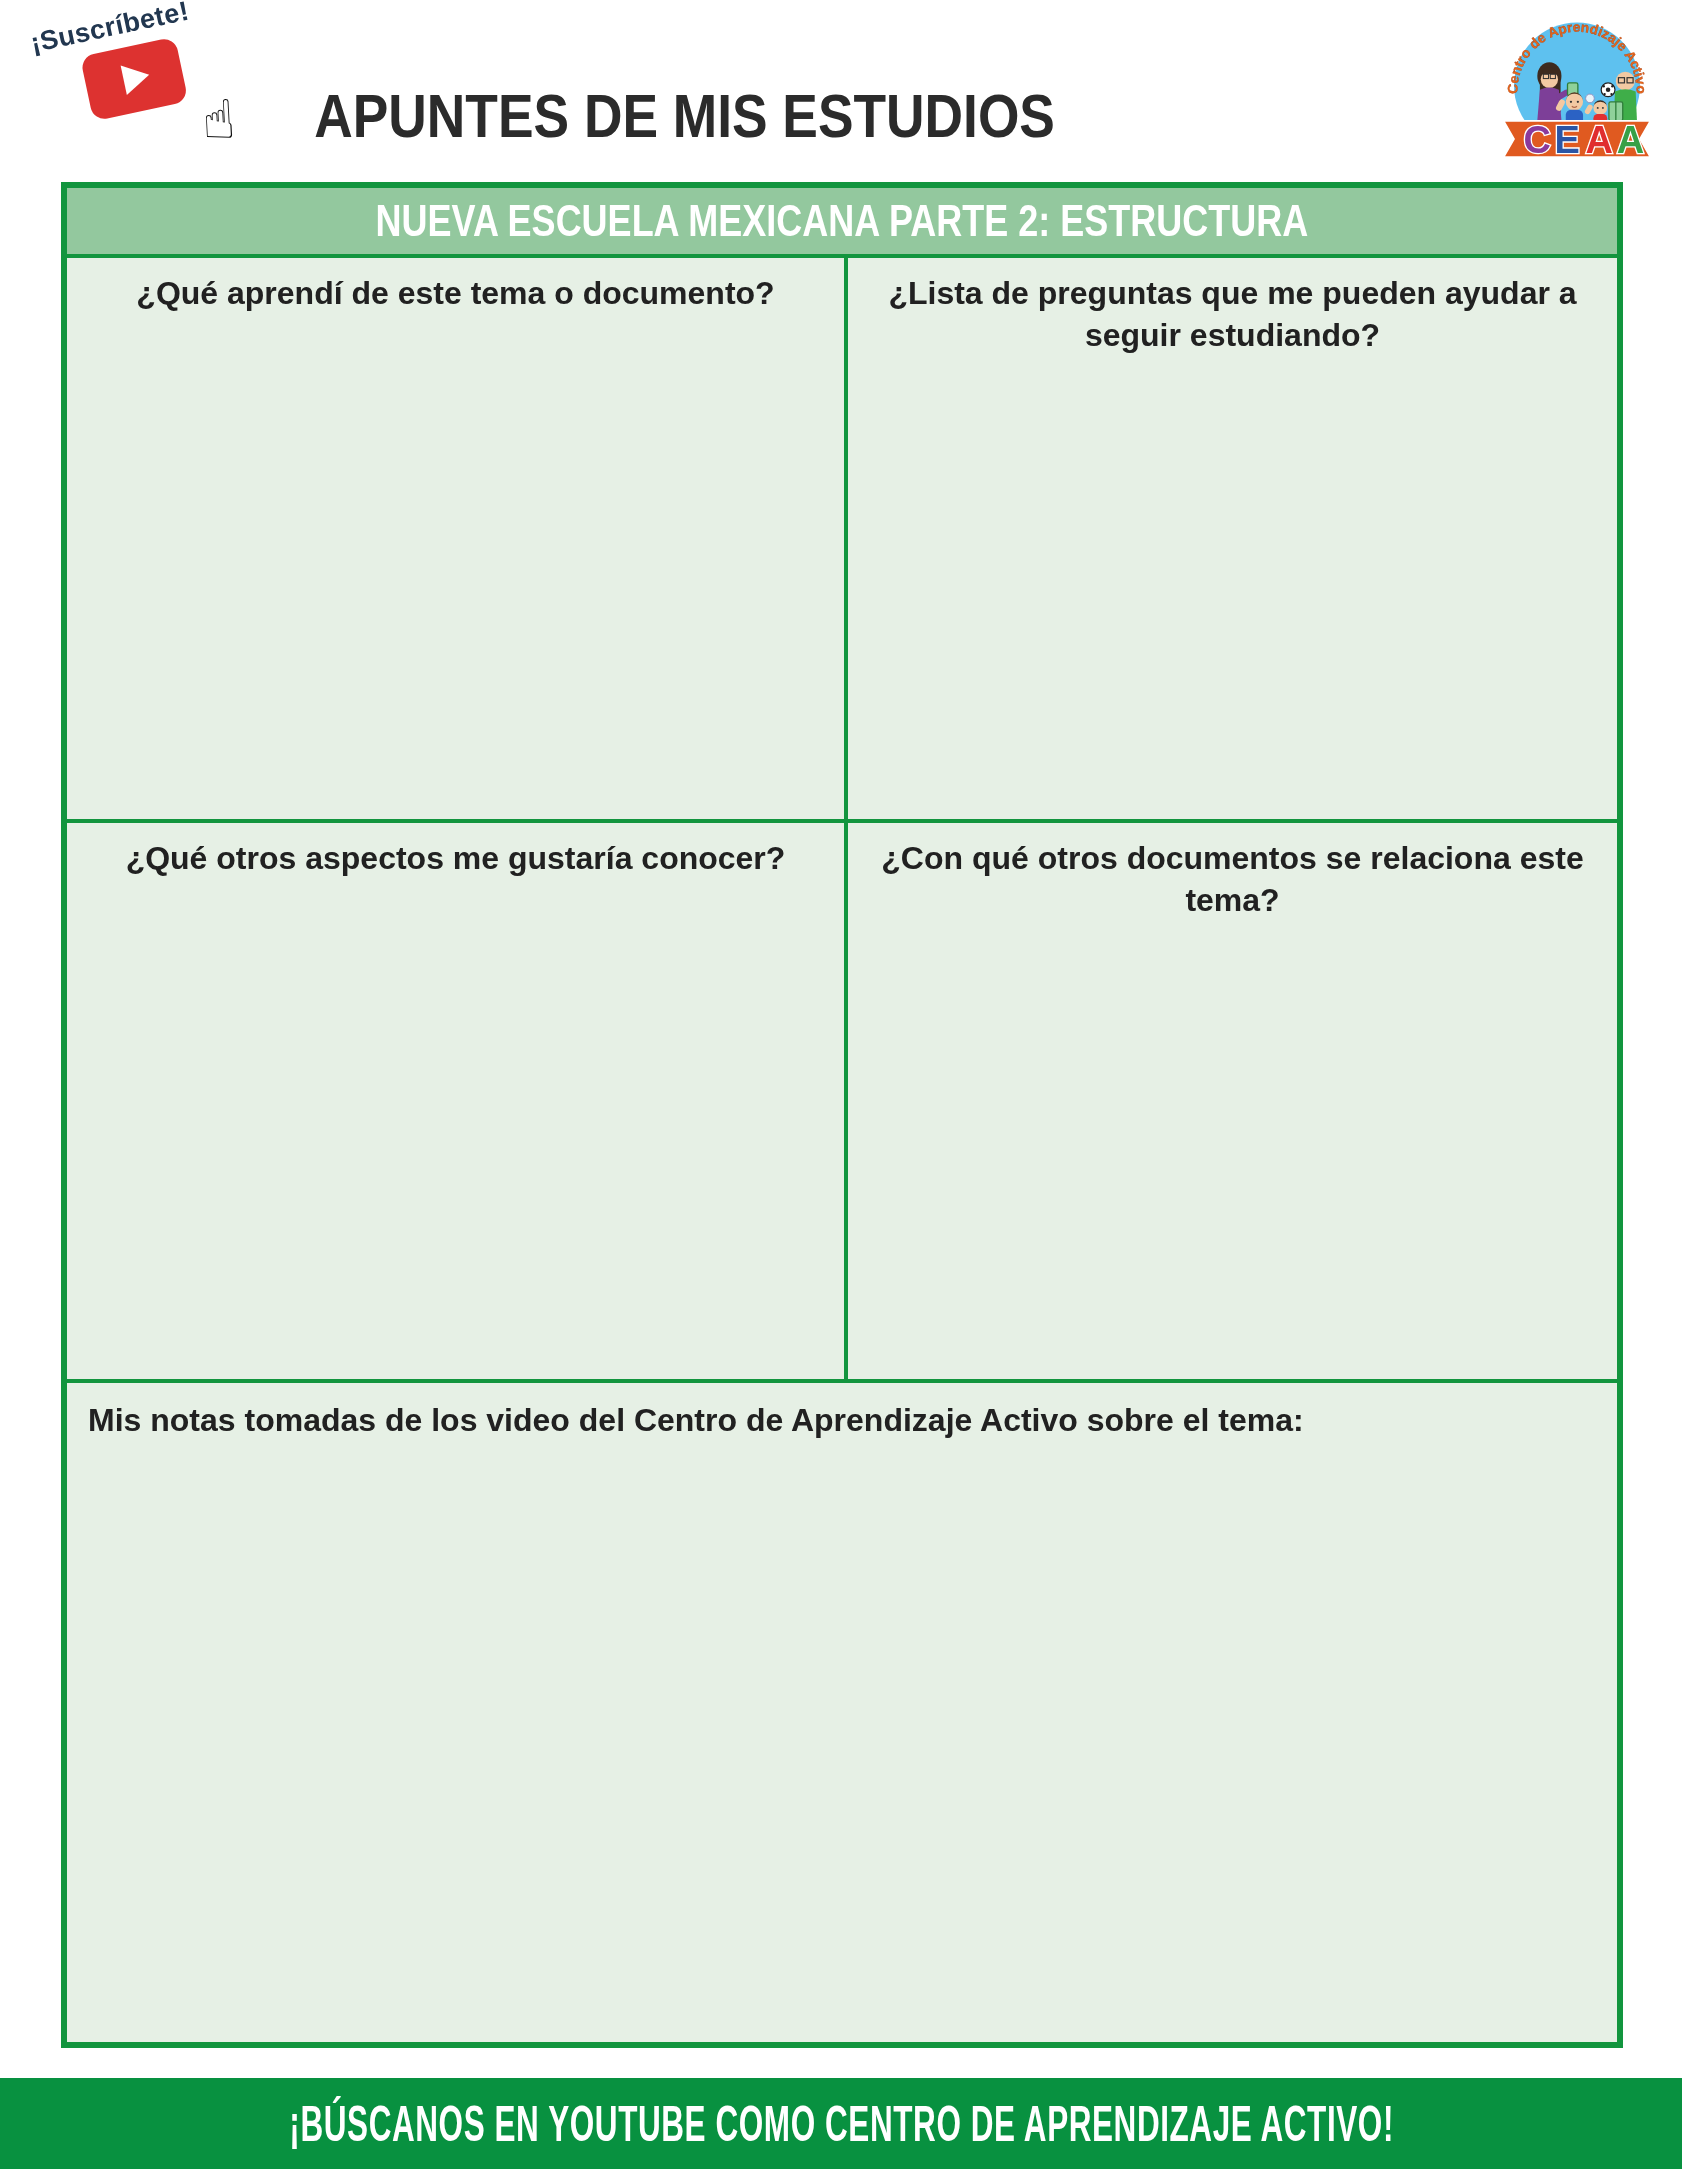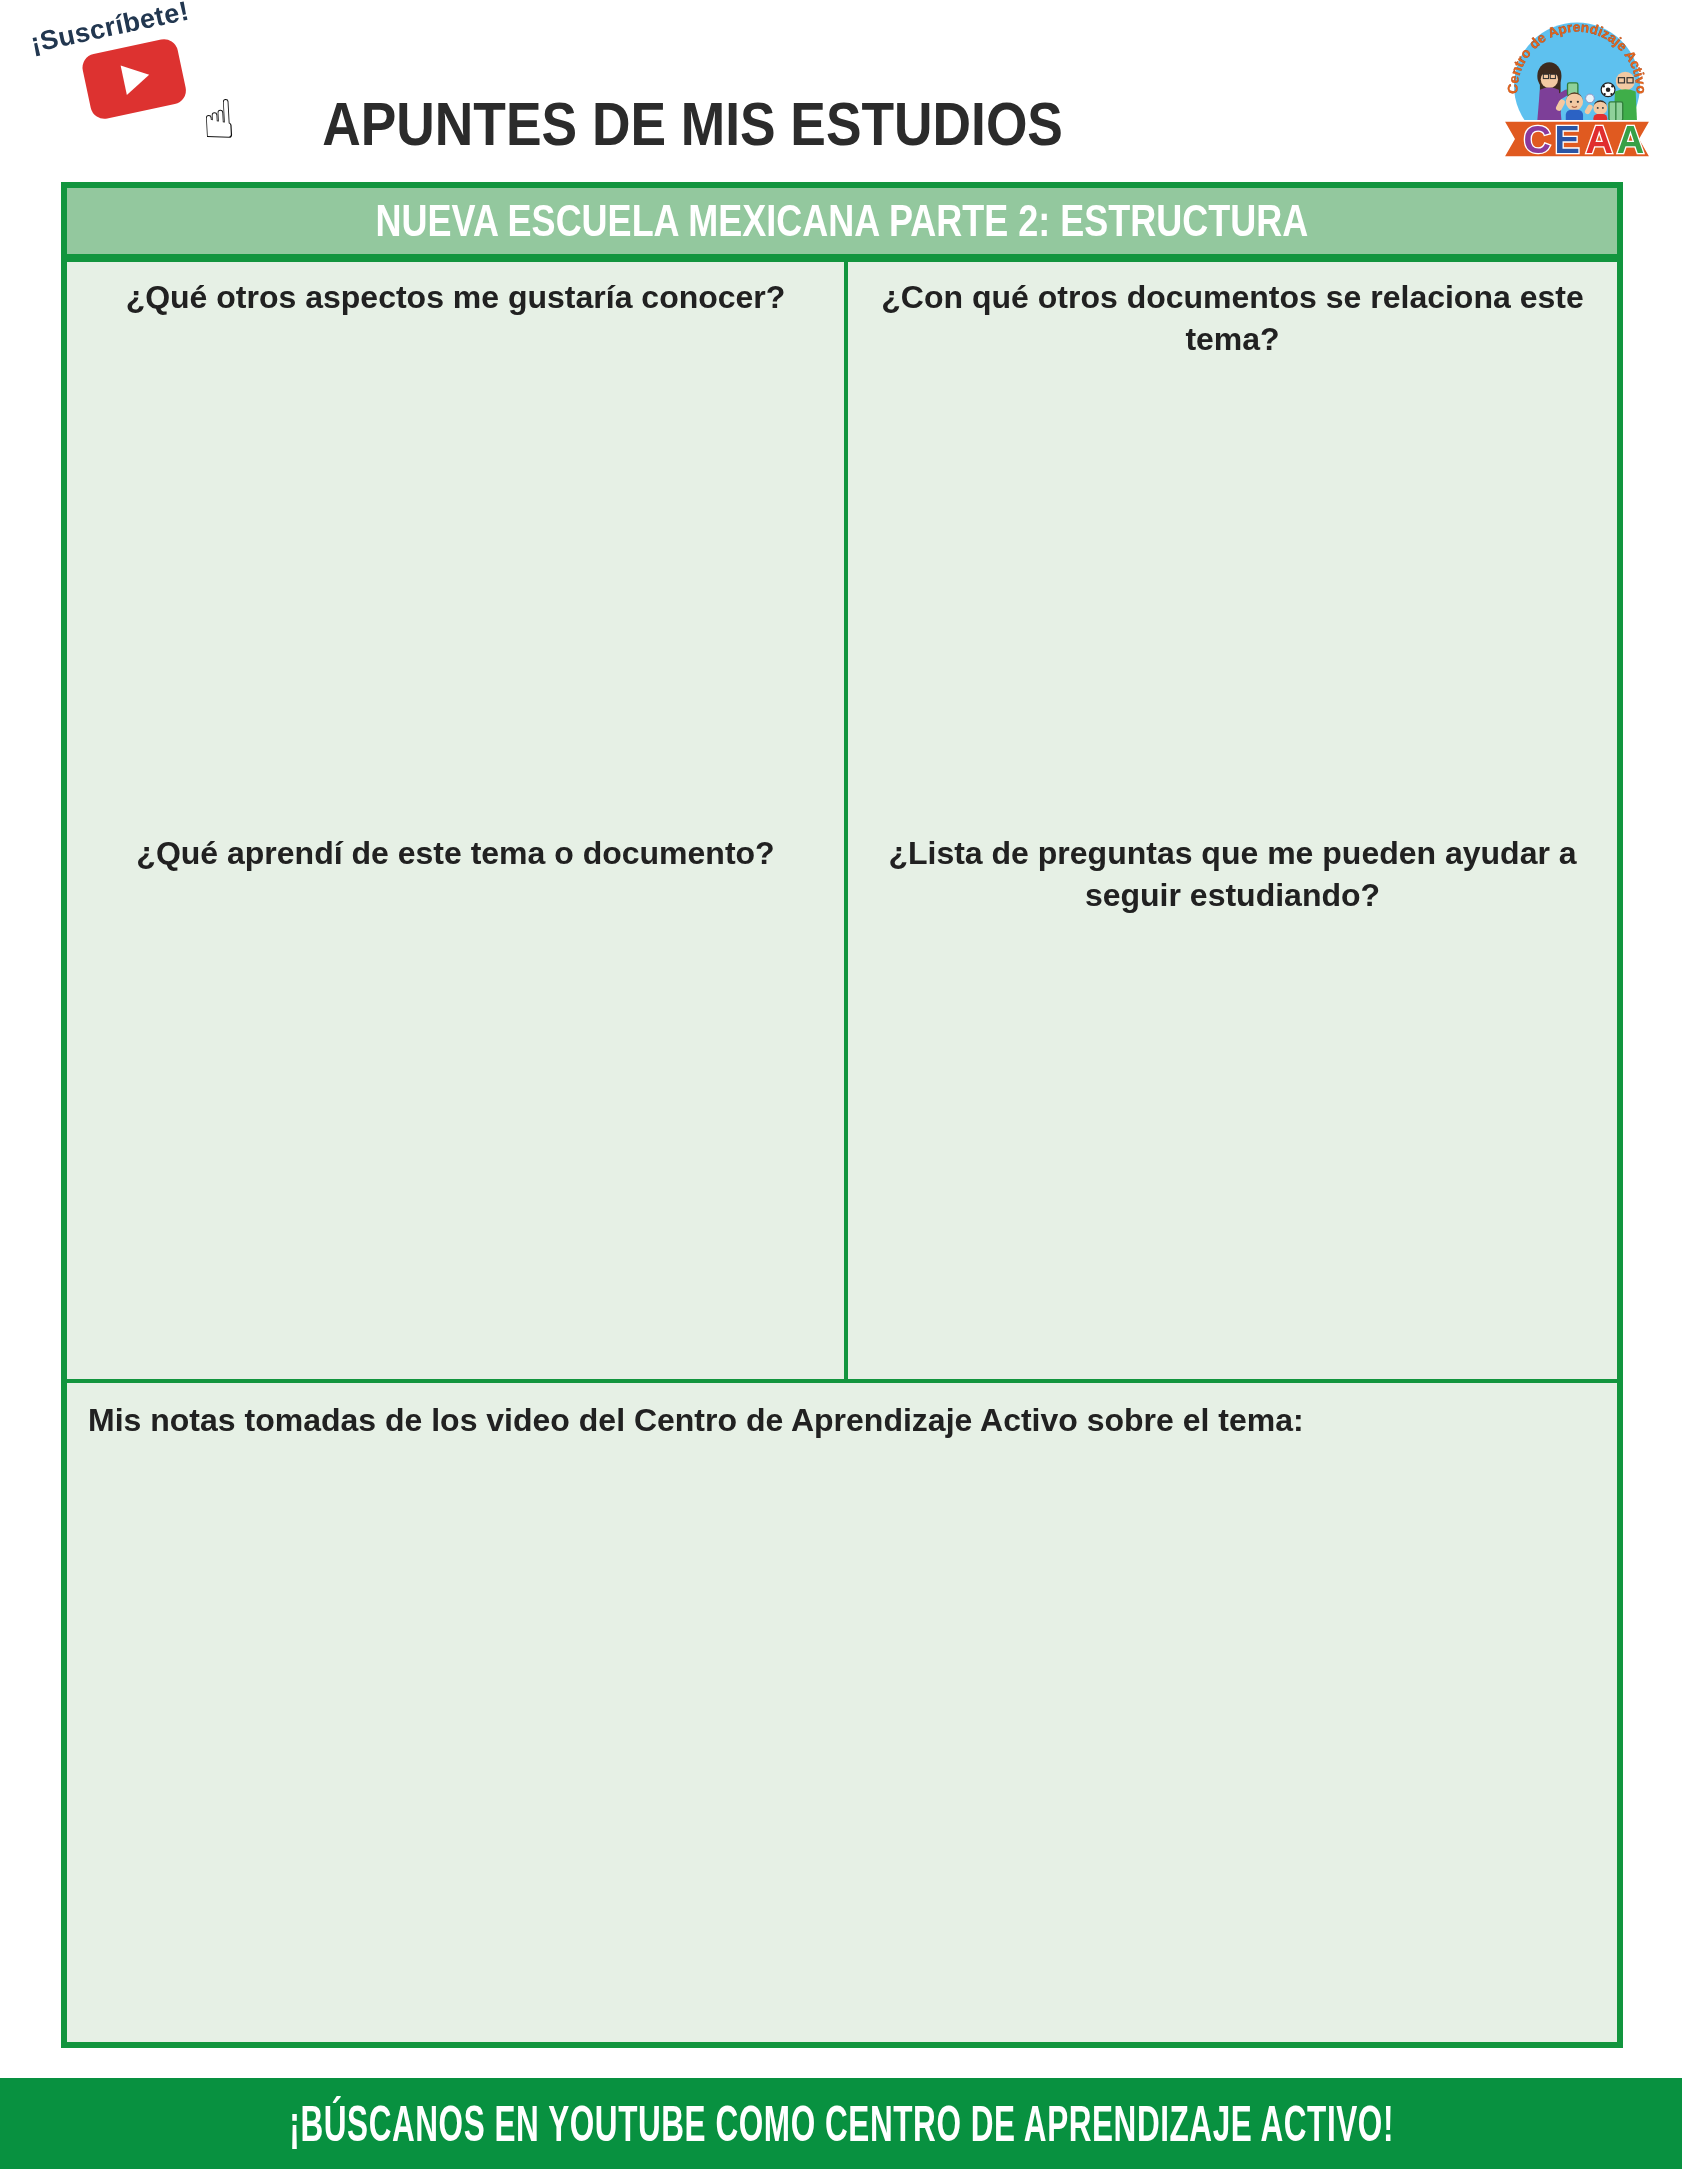--- a/index.html
+++ b/index.html
@@ -39,21 +39,21 @@
   .hand-cursor {
     position: absolute; right: -10.4px; bottom: -26px;
     font-size: 54px; color: #111111; line-height: 1;
     font-family: "DejaVu Sans", sans-serif;
     transform: rotate(9deg);
   }
 
   
   .page-title {
     position: absolute; left: 0; top: 80px; width: 1369px;
-    margin: 8px; text-align: center;
+    margin: 0; text-align: center;
   }
   .page-title > span {
     display: inline-block;
     font-size: 62px; font-weight: bold; color: #2b2b2b;
     letter-spacing: 0px;
     transform: scaleX(0.86);
     white-space: nowrap;
   }
 
   
@@ -207,42 +207,42 @@
       </g>
     </svg>
   </div>
 
   <div class="sheet">
 
     <div class="sheet-header">
       <span>NUEVA ESCUELA MEXICANA PARTE 2: ESTRUCTURA</span>
     </div>
 
+    <div class="sheet-row row-1">
+      <div class="cell left">
+        <div class="cell-question">¿Qué aprendí de este tema o documento?</div>
+        <div class="cell-answer"></div>
+      </div>
+      <div class="cell right">
+        <div class="cell-question">¿Lista de preguntas que me pueden ayudar a seguir estudiando?</div>
+        <div class="cell-answer"></div>
+      </div>
+    </div>
+
     <div class="sheet-row row-2">
       <div class="cell left">
         <div class="cell-question">¿Qué otros aspectos me gustaría conocer?</div>
         <div class="cell-answer"></div>
       </div>
       <div class="cell right">
         <div class="cell-question">¿Con qué otros documentos se relaciona este tema?</div>
         <div class="cell-answer"></div>
       </div>
     </div>
 
-    <div class="sheet-row row-1">
-      <div class="cell left">
-        <div class="cell-question">¿Qué aprendí de este tema o documento?</div>
-        <div class="cell-answer"></div>
-      </div>
-      <div class="cell right">
-        <div class="cell-question">¿Lista de preguntas que me pueden ayudar a seguir estudiando?</div>
-        <div class="cell-answer"></div>
-      </div>
-    </div>
-
     <div class="notes-section">
       <div class="cell-question">Mis notas tomadas de los video del Centro de Aprendizaje Activo sobre el tema:</div>
       <div class="cell-answer"></div>
     </div>
 
   </div>
 
   <div class="footer-bar">
     <span>¡BÚSCANOS EN YOUTUBE COMO CENTRO DE APRENDIZAJE ACTIVO!</span>
   </div>

